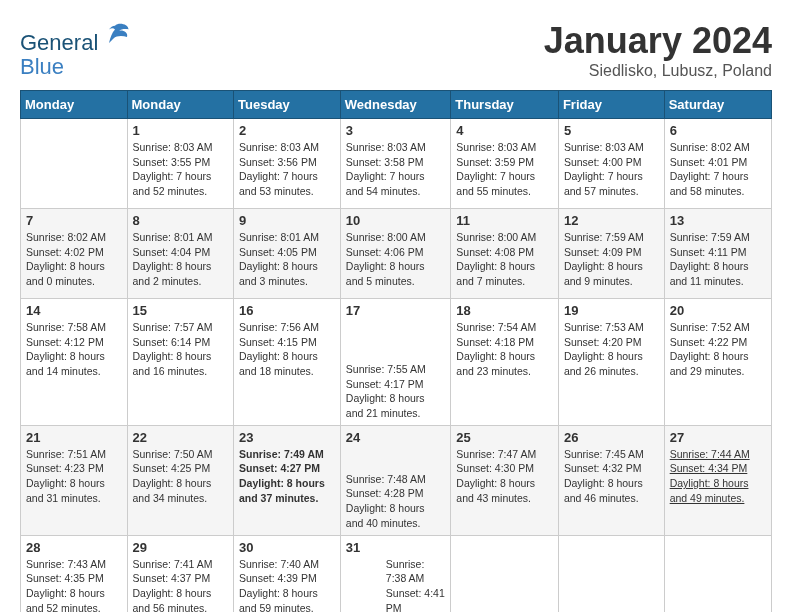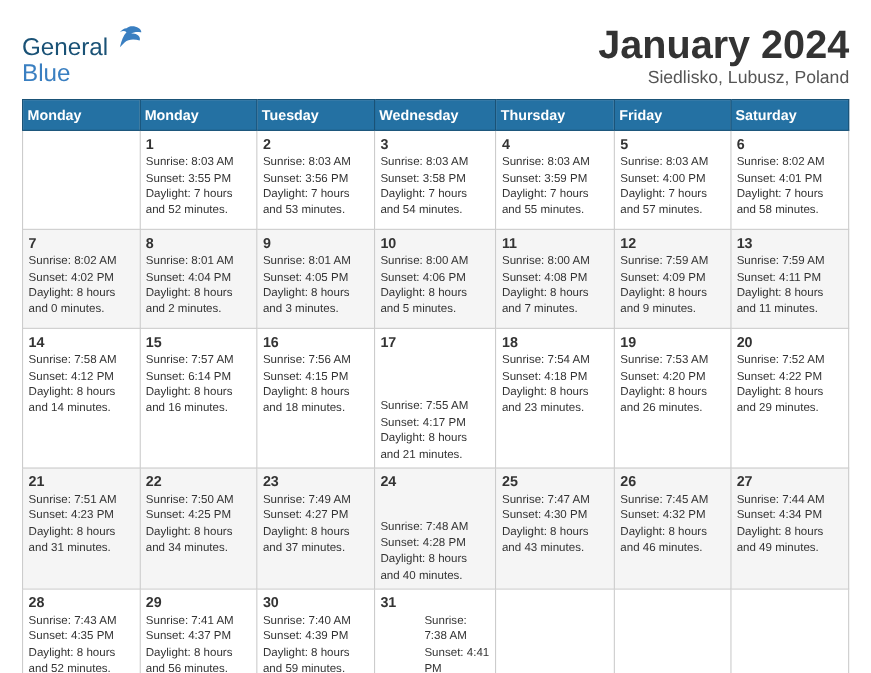--- a/index.html
+++ b/index.html
@@ -278,21 +278,21 @@
         </td>
         <td>
           <span class="day-number">22</span>
           <div class="day-info" style="white-space: pre-line;">Sunrise: 7:50 AM
 Sunset: 4:25 PM
 Daylight: 8 hours
 and 34 minutes.</div>
         </td>
         <td>
           <span class="day-number">23</span>
-          <div class="day-info" style="white-space: pre-line;">Sunrise: 7:49 AM
+          <div class="day-info" style="white-space: pre-line; font-weight: bold;">Sunrise: 7:49 AM
 Sunset: 4:27 PM
 Daylight: 8 hours
 and 37 minutes.</div>
         </td>
         <td>
           <span class="day-number">24</span>
           <div class="day-info" style="white-space: pre-line; margin-top: 27px;">Sunrise: 7:48 AM
 Sunset: 4:28 PM
 Daylight: 8 hours
 and 40 minutes.</div>
@@ -306,21 +306,21 @@
         </td>
         <td>
           <span class="day-number">26</span>
           <div class="day-info" style="white-space: pre-line;">Sunrise: 7:45 AM
 Sunset: 4:32 PM
 Daylight: 8 hours
 and 46 minutes.</div>
         </td>
         <td>
           <span class="day-number">27</span>
-          <div class="day-info" style="white-space: pre-line;">Sunrise: 7:44 AM
+          <div class="day-info" style="white-space: pre-line; text-decoration: underline;">Sunrise: 7:44 AM
 Sunset: 4:34 PM
 Daylight: 8 hours
 and 49 minutes.</div>
         </td>
       </tr>
       <tr>
         <td>
           <span class="day-number">28</span>
           <div class="day-info" style="white-space: pre-line;">Sunrise: 7:43 AM
 Sunset: 4:35 PM

